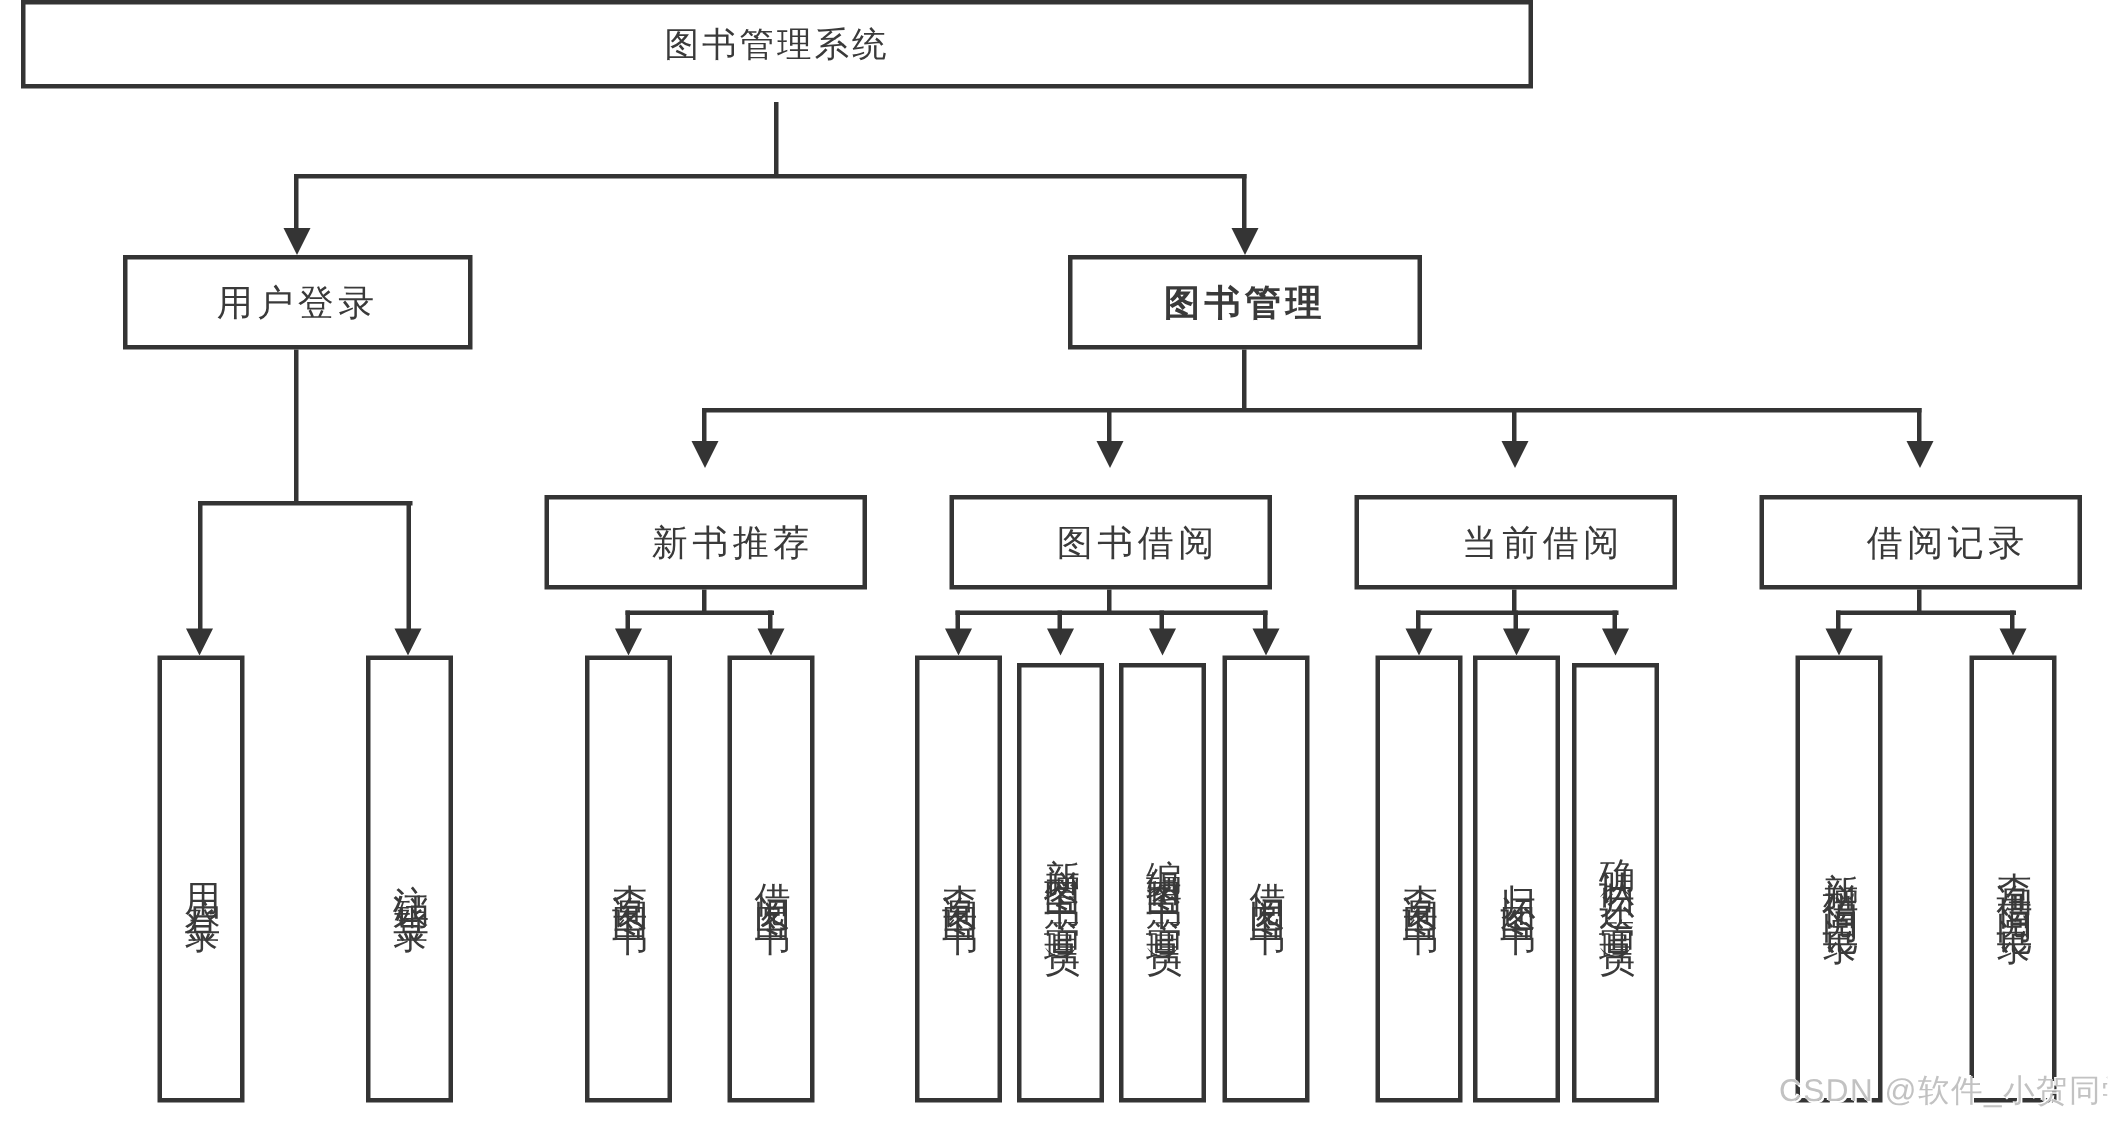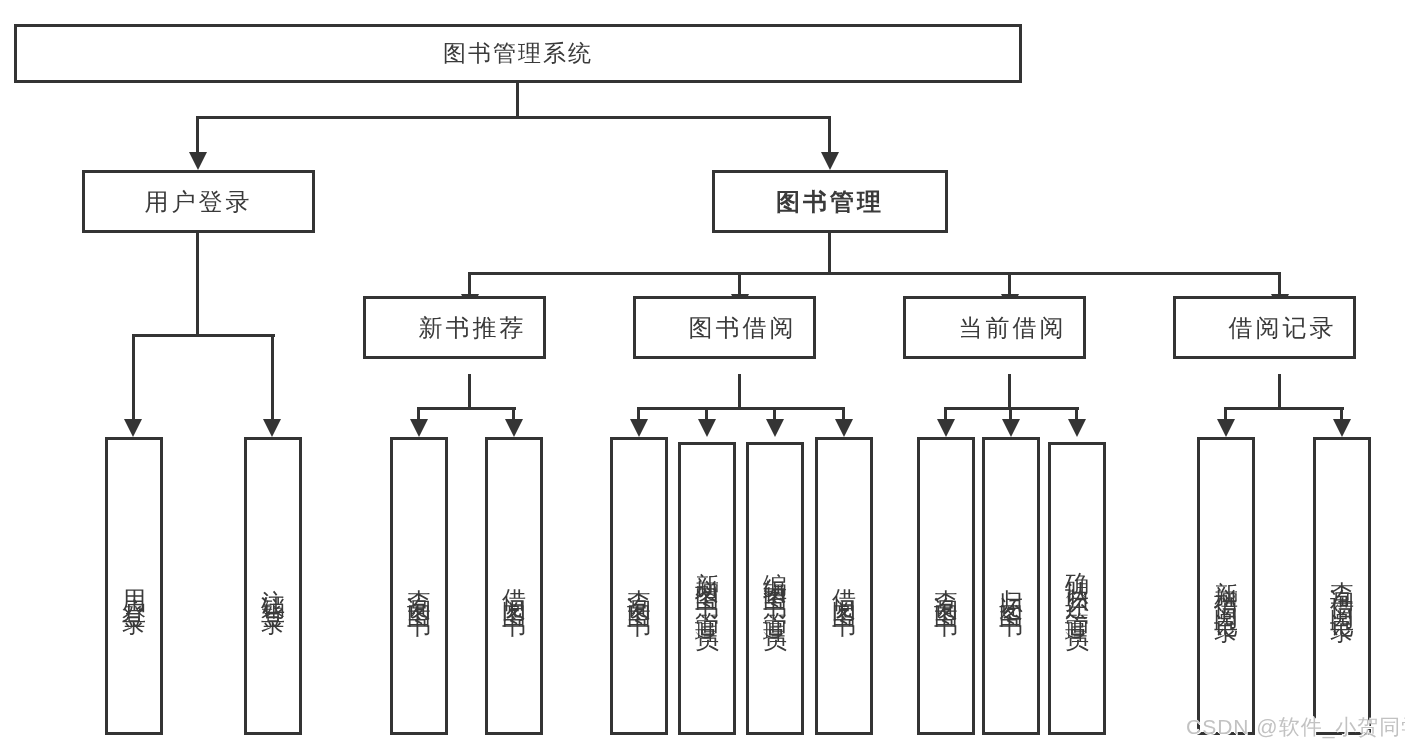--- a/index.html
+++ b/index.html
@@ -5,21 +5,21 @@
   html,body{margin:0;padding:0;background:#ffffff;}
   body{font-family:"Liberation Sans","DejaVu Sans",sans-serif;}
   .canvas{position:relative;width:1405px;height:747px;background:#ffffff;overflow:hidden;}
 
   
   .node{position:absolute;box-sizing:border-box;border:3px solid #343434;background:#ffffff;
         display:flex;align-items:center;justify-content:center;
         color:#3a3a3a;font-size:24px;letter-spacing:3px;white-space:nowrap;}
   .root{font-size:23px;letter-spacing:2px;}
   .lvl2{top:170px;width:233px;height:63px;}
-  .lvl3{top:296px;width:183px;height:63px;padding-left:36px;}
+  .lvl3{top:330px;width:215px;height:63px;padding-left:36px;}
 
   .vnode{position:absolute;box-sizing:border-box;border:3px solid #343434;background:#ffffff;
          top:437px;width:58px;height:298px;
          display:flex;align-items:center;justify-content:center;}
   .vnode.shift{top:442px;height:293px;}
   .vtext{writing-mode:vertical-rl;text-orientation:mixed;line-height:1;
          color:#3a3a3a;font-size:24px;letter-spacing:8px;}
 
   
   .line{position:absolute;background:#343434;}
@@ -90,21 +90,21 @@
   <div class="arr" style="left:1002px;top:419px;"></div>
   <div class="arr" style="left:1068px;top:419px;"></div>
 
   <div class="line vl" style="left:1278px;top:374px;height:35px;"></div>
   <div class="line hl" style="left:1224px;top:407px;width:120px;"></div>
   <div class="line vl" style="left:1224px;top:407px;height:14px;"></div>
   <div class="line vl" style="left:1340px;top:407px;height:14px;"></div>
   <div class="arr" style="left:1217px;top:419px;"></div>
   <div class="arr" style="left:1333px;top:419px;"></div>
 
-  <div class="node root" style="left:14px;top:24px;width:1008px;height:59px;font-family:Liberation Mono, monospace;">图书管理系统</div>
+  <div class="node root" style="left:14px;top:0;width:1008px;height:59px;font-family:Liberation Mono, monospace;">图书管理系统</div>
 
   <div class="node lvl2" style="left:82px;">用户登录</div>
   <div class="node lvl2" style="left:712px;width:236px;font-weight:bold;">图书管理</div>
 
   <div class="node lvl3" style="left:363px;">新书推荐</div>
   <div class="node lvl3" style="left:633px;">图书借阅</div>
   <div class="node lvl3" style="left:903px;">当前借阅</div>
   <div class="node lvl3" style="left:1173px;">借阅记录</div>
 
   <div class="vnode" style="left:105px;">

